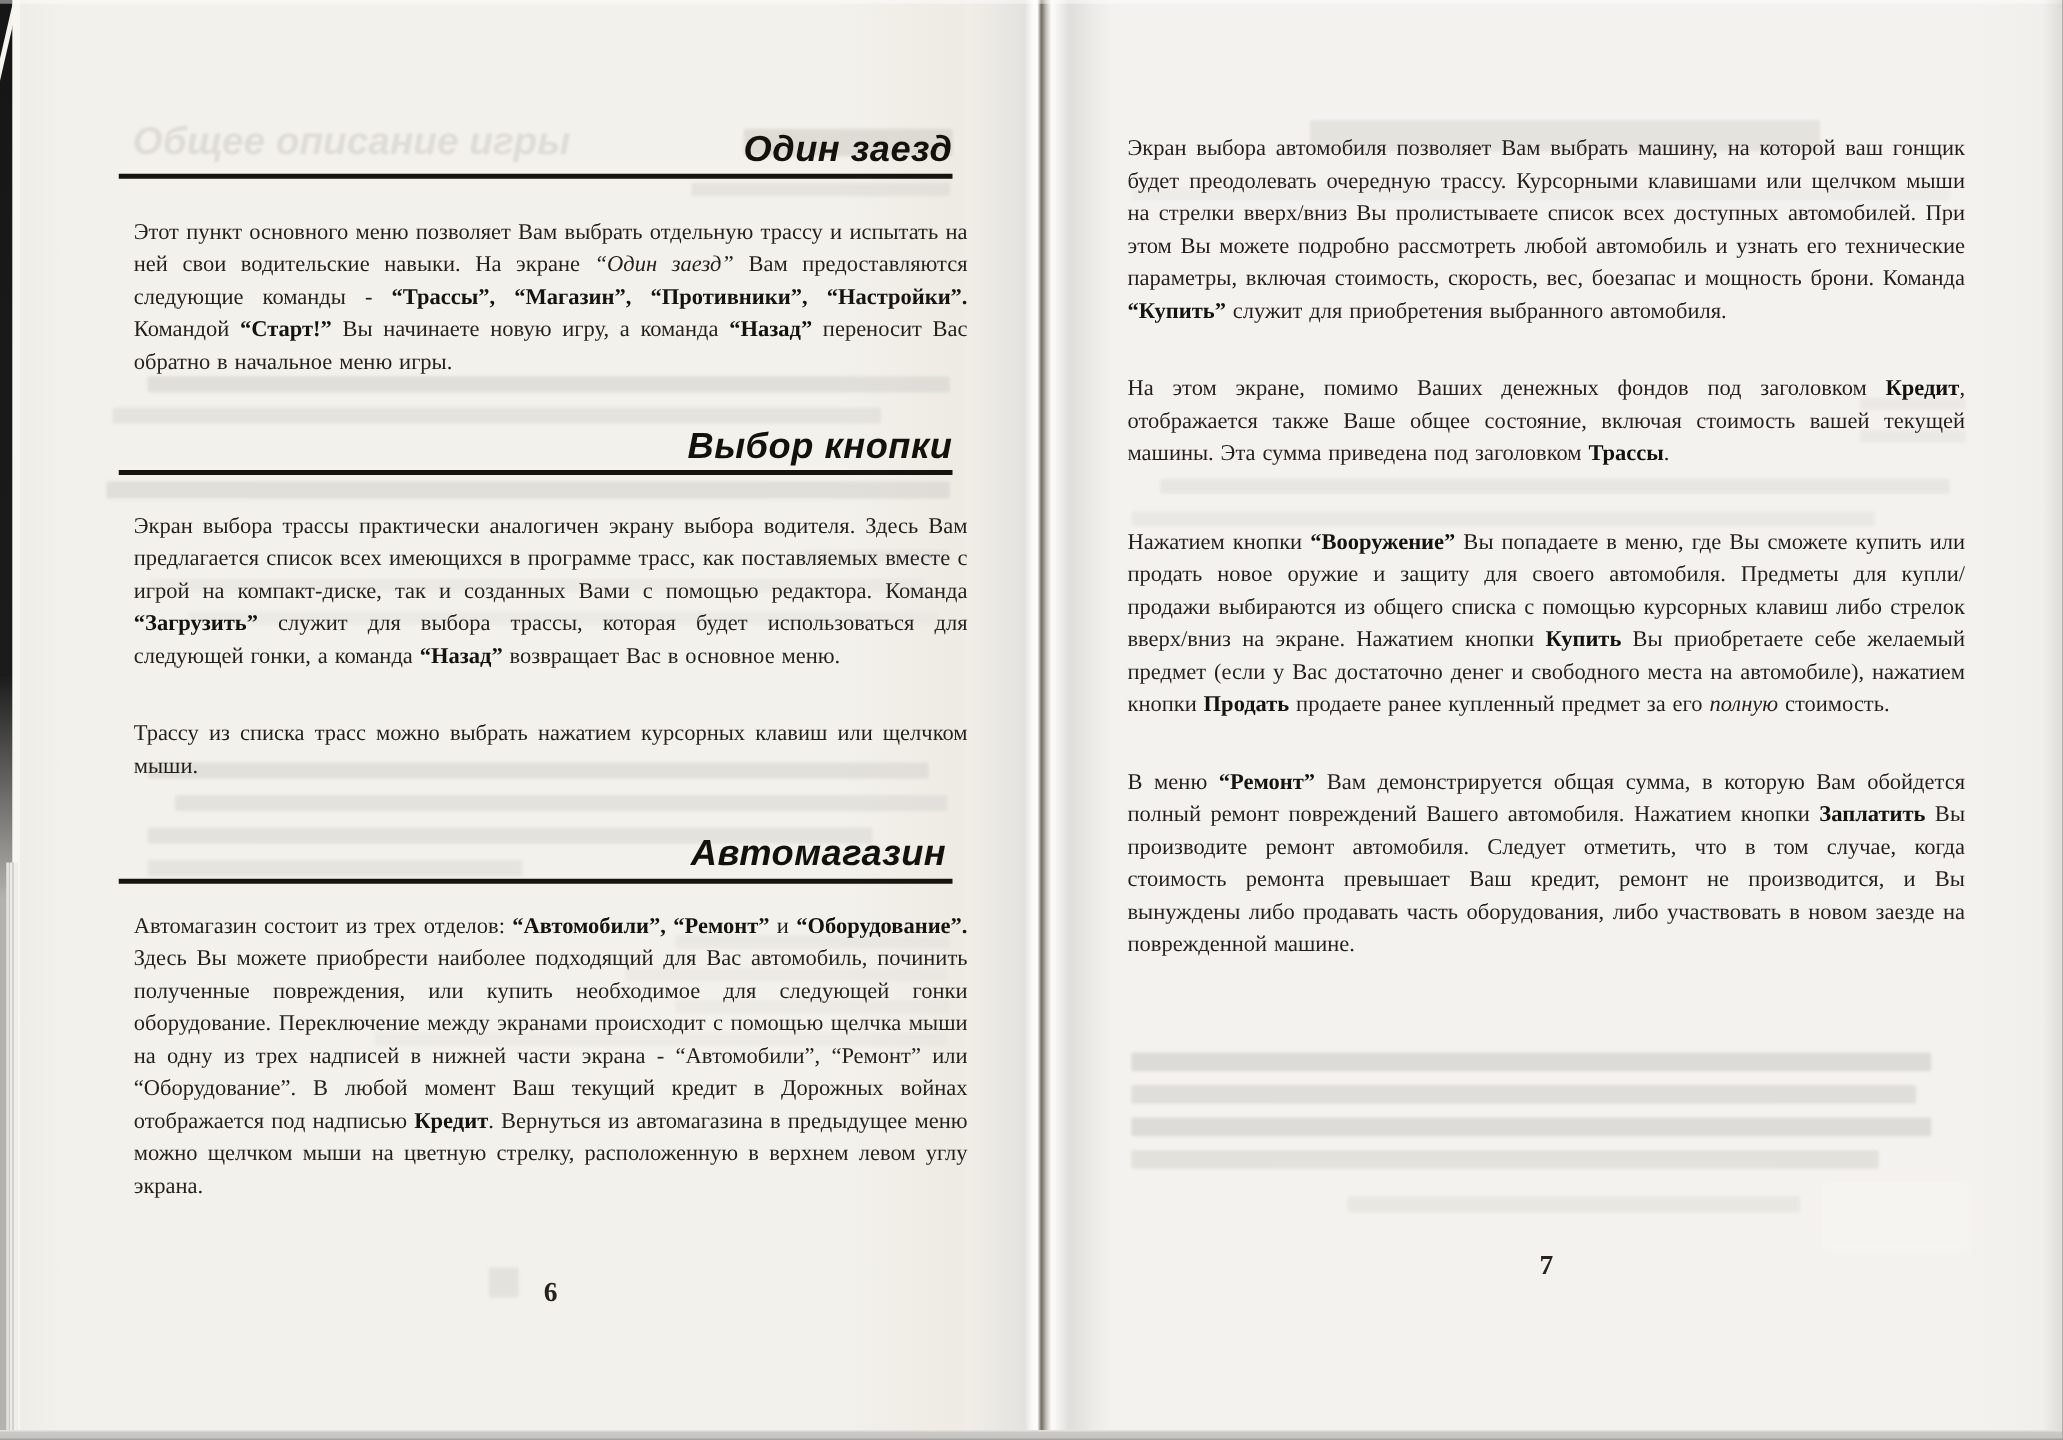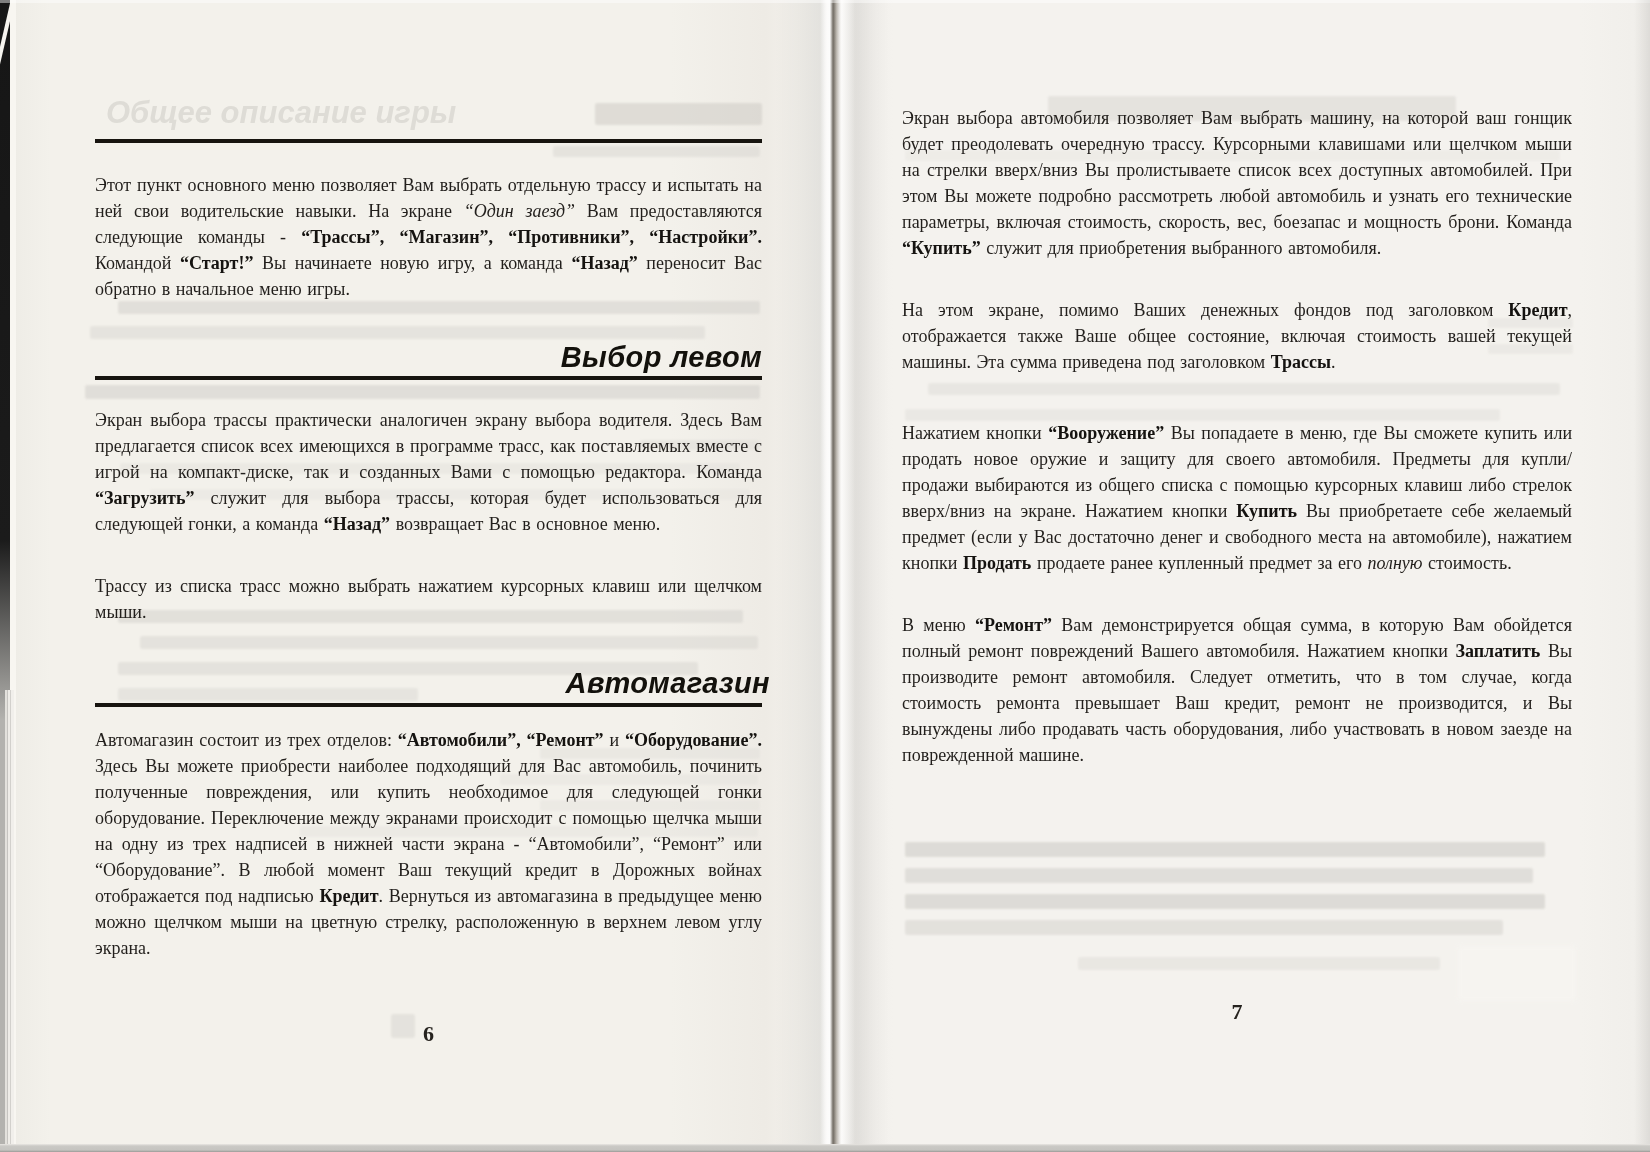--- a/index.html
+++ b/index.html
@@ -29,21 +29,21 @@
     background:linear-gradient(90deg,rgba(0,0,0,0) 0,rgba(0,0,0,0.08) 100%);}
   
   .heading{position:absolute;width:667px;font-family:"Liberation Sans",sans-serif;
     font-weight:bold;font-style:italic;font-size:29px;letter-spacing:0.4px;
     color:#13110c;text-align:right;white-space:nowrap;}
   .rule{position:absolute;width:667px;height:4px;background:#17140f;}
   .para{position:absolute;font-size:18px;line-height:26px;color:#221f1c;
     text-align:justify;word-spacing:1px;}
   .para b{font-weight:bold;color:#151310;}
   .para i{font-style:italic;}
-  .col-l{left:95px;width:667px;}
+  .col-l{left:107px;width:667px;}
   .col-r{left:902px;width:670px;}
   .pagenum{position:absolute;font-size:22px;font-weight:bold;color:#26231f;text-align:center;}
   
   .ghost{position:absolute;filter:blur(1.1px);border-radius:2px;pointer-events:none;}
   .ghost-heading{position:absolute;font-family:"Liberation Sans",sans-serif;font-weight:bold;
     font-style:italic;font-size:31px;color:#dedcd6;filter:blur(0.7px);white-space:nowrap;}
 </style>
 </head>
 <body>
 
@@ -77,29 +77,30 @@
   <div class="ghost" style="left:1488px;top:344px;width:85px;height:10px;background:#e2e0db;opacity:.45;"></div>
   <div class="ghost" style="left:928px;top:383px;width:632px;height:12px;background:#dedcd7;opacity:.5;"></div>
   <div class="ghost" style="left:905px;top:409px;width:595px;height:12px;background:#e0ded9;opacity:.45;"></div>
   <div class="ghost" style="left:905px;top:842px;width:640px;height:15px;background:#d2d0cb;opacity:.65;"></div>
   <div class="ghost" style="left:905px;top:868px;width:628px;height:15px;background:#d4d2cd;opacity:.6;"></div>
   <div class="ghost" style="left:905px;top:894px;width:640px;height:15px;background:#d2d0cb;opacity:.65;"></div>
   <div class="ghost" style="left:905px;top:920px;width:598px;height:15px;background:#d6d4cf;opacity:.55;"></div>
   <div class="ghost" style="left:1458px;top:946px;width:118px;height:55px;background:#f7f5f1;opacity:.8;filter:blur(2px);"></div>
   <div class="ghost" style="left:1078px;top:957px;width:362px;height:13px;background:#dfddd8;opacity:.5;"></div>
 
+  <div class="heading" style="left:95px;top:104px;">Один заезд</div>
   <div class="rule" style="left:95px;top:139px;"></div>
   <div class="para col-l" style="top:172px;"><span>Этот пункт основного меню позволяет Вам выбрать отдельную трассу и испытать на ней свои водительские навыки. На экране </span><i>“Один заезд”</i><span> Вам предоставляются следующие команды - </span><b>“Трассы”, “Магазин”, “Противники”, “Настройки”.</b><span> Командой </span><b>“Старт!”</b><span> Вы начинаете новую игру, а команда </span><b>“Назад”</b><span> переносит Вас обратно в начальное меню игры.</span></div>
 
-  <div class="heading" style="left:95px;top:341px;">Выбор левом</div>
+  <div class="heading" style="left:95px;top:341px;">Выбор кнопки</div>
   <div class="rule" style="left:95px;top:376px;"></div>
   <div class="para col-l" style="top:407px;"><span>Экран выбора трассы практически аналогичен экрану выбора водителя. Здесь Вам предлагается список всех имеющихся в программе трасс, как поставляемых вместе с игрой на компакт-диске, так и созданных Вами с помощью редактора. Команда </span><b>“Загрузить”</b><span> служит для выбора трассы, которая будет использоваться для следующей гонки, а команда </span><b>“Назад”</b><span> возвращает Вас в основное меню.</span></div>
   <div class="para col-l" style="top:573px;"><span>Трассу из списка трасс можно выбрать нажатием курсорных клавиш или щелчком мыши.</span></div>
 
-  <div class="heading" style="left:103px;top:667px;">Автомагазин</div>
+  <div class="heading" style="left:90px;top:667px;">Автомагазин</div>
   <div class="rule" style="left:95px;top:703px;"></div>
   <div class="para col-l" style="top:727px;"><span>Автомагазин состоит из трех отделов: </span><b>“Автомобили”, “Ремонт”</b><span> и </span><b>“Оборудование”.</b><span> Здесь Вы можете приобрести наиболее подходящий для Вас автомобиль, починить полученные повреждения, или купить необходимое для следующей гонки оборудование. Переключение между экранами происходит с помощью щелчка мыши на одну из трех надписей в нижней части экрана - “Автомобили”, “Ремонт” или “Оборудование”. В любой момент Ваш текущий кредит в Дорожных войнах отображается под надписью </span><b>Кредит</b><span>. Вернуться из автомагазина в предыдущее меню можно щелчком мыши на цветную стрелку, расположенную в верхнем левом углу экрана.</span></div>
 
   <div class="pagenum col-l" style="top:1021px;">6</div>
 
   <div class="para col-r" style="top:105px;"><span>Экран выбора автомобиля позволяет Вам выбрать машину, на которой ваш гонщик будет преодолевать очередную трассу. Курсорными клавишами или щелчком мыши на стрелки вверх/вниз Вы пролистываете список всех доступных автомобилей. При этом Вы можете подробно рассмотреть любой автомобиль и узнать его технические параметры, включая стоимость, скорость, вес, боезапас и мощность брони. Команда </span><b>“Купить”</b><span> служит для приобретения выбранного автомобиля.</span></div>
   <div class="para col-r" style="top:297px;"><span>На этом экране, помимо Ваших денежных фондов под заголовком </span><b>Кредит</b><span>, отображается также Ваше общее состояние, включая стоимость вашей текущей машины. Эта сумма приведена под заголовком </span><b>Трассы</b><span>.</span></div>
   <div class="para col-r" style="top:420px;"><span>Нажатием кнопки </span><b>“Вооружение”</b><span> Вы попадаете в меню, где Вы сможете купить или продать новое оружие и защиту для своего автомобиля. Предметы для купли/продажи выбираются из общего списка с помощью курсорных клавиш либо стрелок вверх/вниз на экране. Нажатием кнопки </span><b>Купить</b><span> Вы приобретаете себе желаемый предмет (если у Вас достаточно денег и свободного места на автомобиле), нажатием кнопки </span><b>Продать</b><span> продаете ранее купленный предмет за его </span><i>полную</i><span> стоимость.</span></div>
   <div class="para col-r" style="top:612px;"><span>В меню </span><b>“Ремонт”</b><span> Вам демонстрируется общая сумма, в которую Вам обойдется полный ремонт повреждений Вашего автомобиля. Нажатием кнопки </span><b>Заплатить</b><span> Вы производите ремонт автомобиля. Следует отметить, что в том случае, когда стоимость ремонта превышает Ваш кредит, ремонт не производится, и Вы вынуждены либо продавать часть оборудования, либо участвовать в новом заезде на поврежденной машине.</span></div>
 

